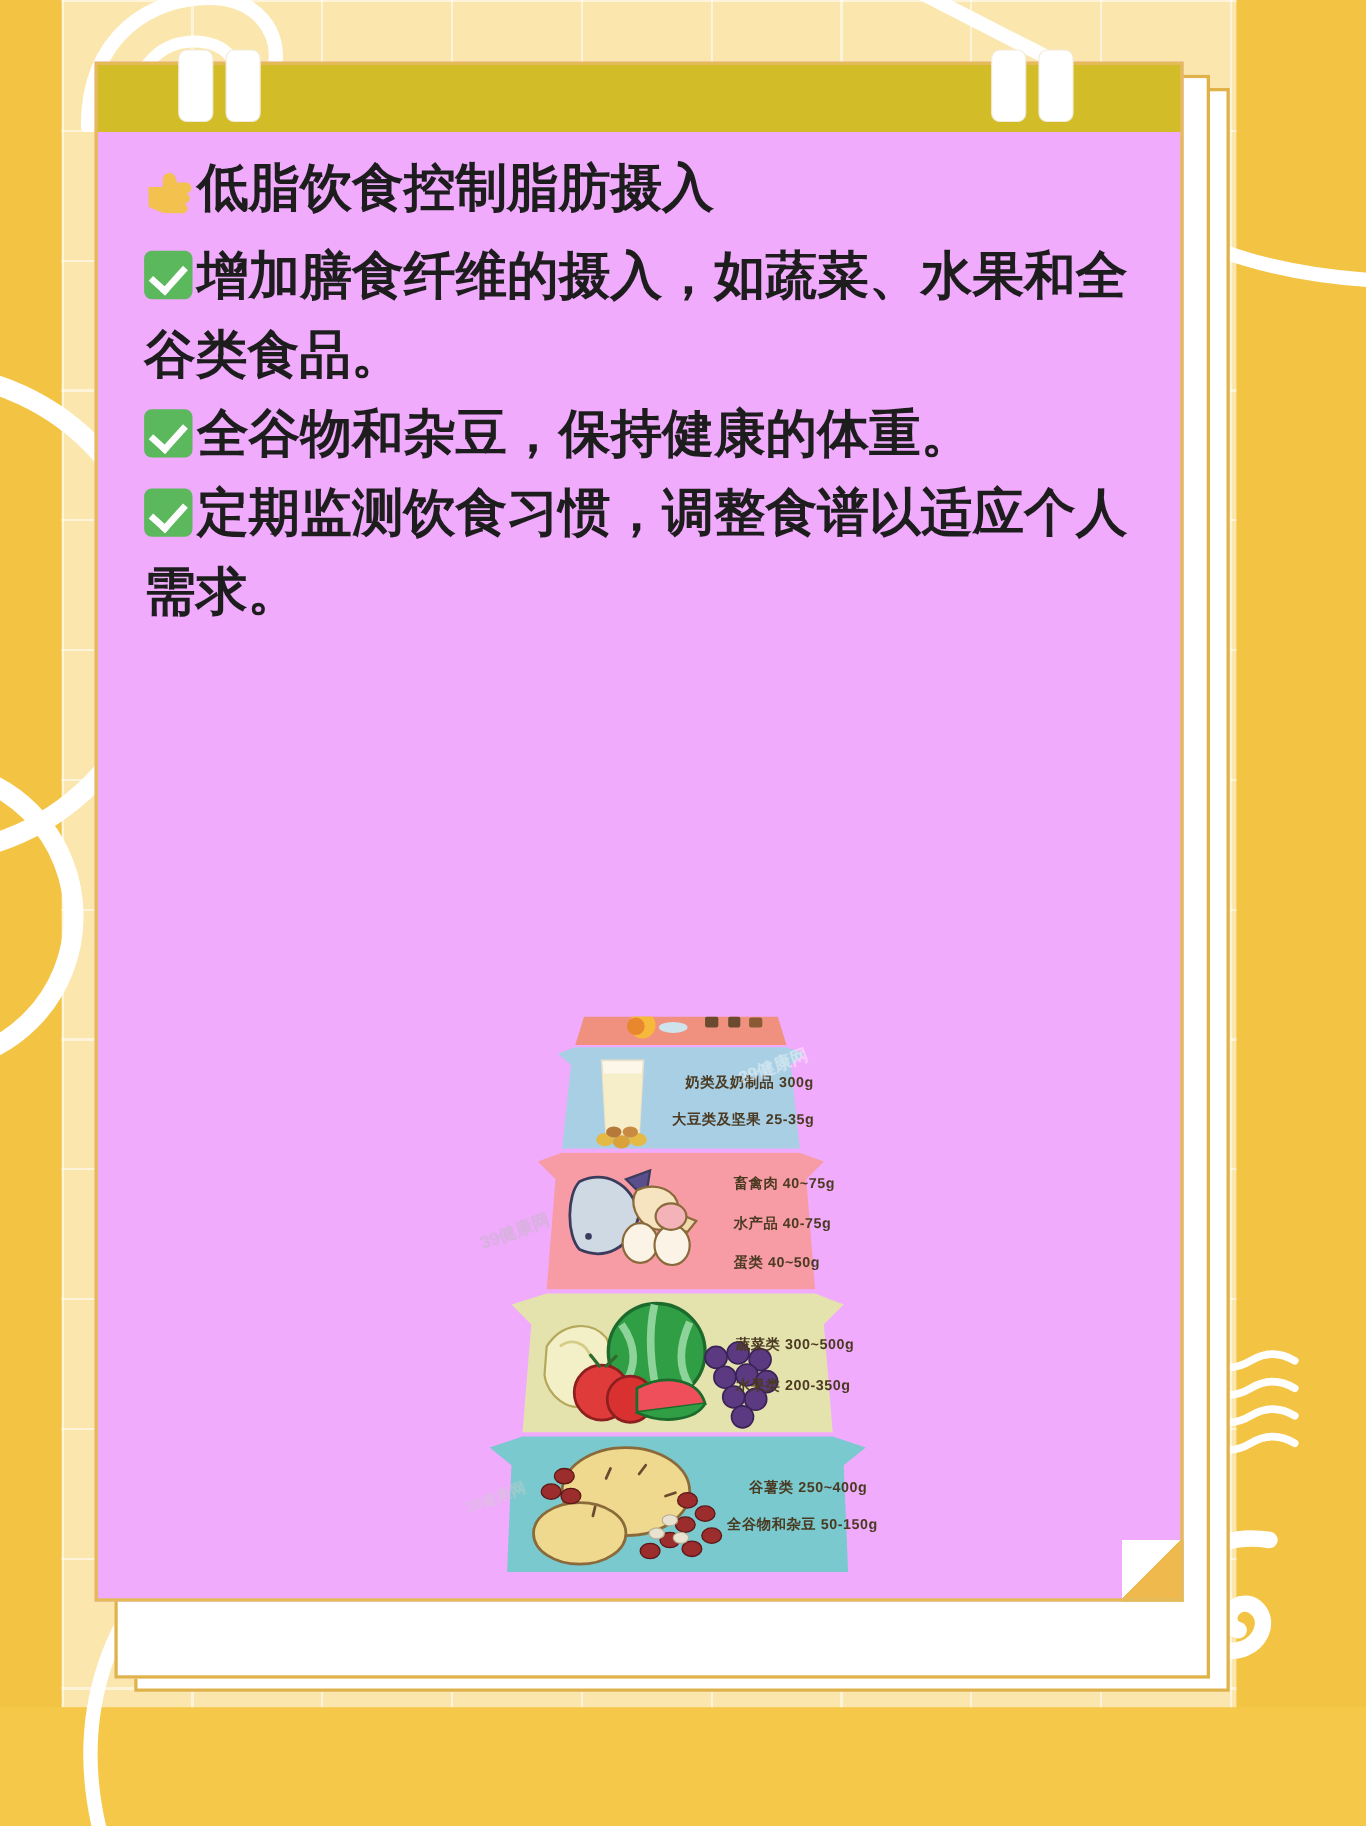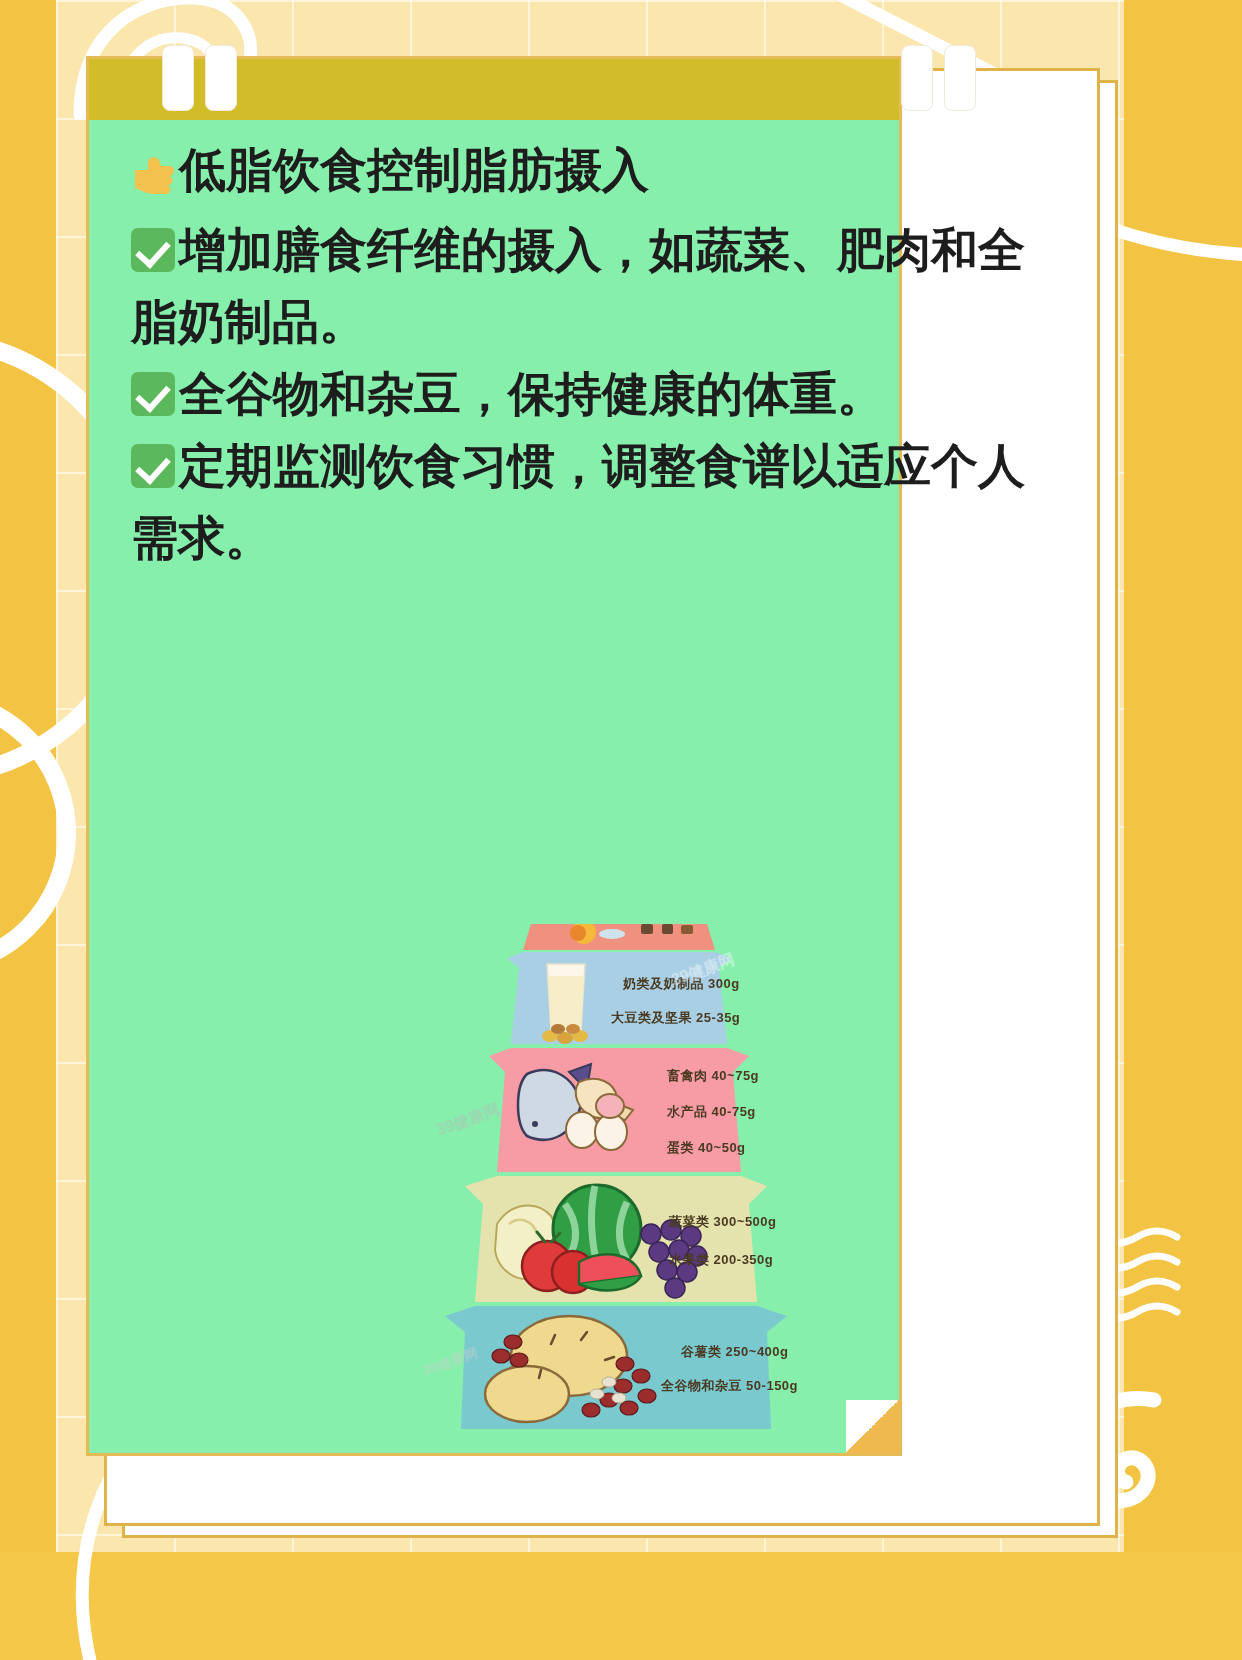--- a/index.html
+++ b/index.html
@@ -27,21 +27,21 @@
   #swirl-bottom{position:absolute;right:28px;bottom:120px;width:180px;height:180px;}
   #diag-line{position:absolute;right:210px;top:-30px;width:260px;height:120px;}
   #diag-line2{position:absolute;right:-10px;top:160px;width:230px;height:140px;}
   #wave-deco{position:absolute;right:40px;top:1225px;width:150px;height:110px;}
   #swoosh-bottom{position:absolute;left:40px;bottom:-30px;width:200px;height:300px;}
 
   
   .card-shadow{position:absolute;background:#fff;border:3px solid #e0b24a;}
   #card-shadow2{left:122px;top:80px;width:990px;height:1452px;}
   #card-shadow1{left:104px;top:68px;width:990px;height:1452px;}
-  #card{position:absolute;left:86px;top:56px;width:816px;height:1400px;background:#86efac;border:3px solid #e5bb55;box-sizing:border-box;}
+  #card{position:absolute;left:86px;top:56px;width:990px;height:1400px;background:#f0abfc;border:3px solid #e5bb55;box-sizing:border-box;}
 
   #card-header{position:absolute;left:0;top:0;width:100%;height:61px;background:#d2bd29;}
   .clip{position:absolute;top:-14px;width:30px;height:64px;background:#fff;border-radius:8px;border:1px solid #f0ead8;}
   #clip-l1{left:73px;} #clip-l2{left:116px;}
   #clip-r1{left:812px;} #clip-r2{left:855px;}
 
   
   #fold{position:absolute;right:-3px;bottom:-3px;width:56px;height:56px;
     background:linear-gradient(135deg,#fff 0 50%,#efb94d 50% 100%);border-right:3px solid #e5bb55;border-bottom:3px solid #e5bb55;box-sizing:border-box;}
 
@@ -107,21 +107,21 @@
   <div class="clip" id="clip-r1"></div>
   <div class="clip" id="clip-r2"></div>
 
   <div id="content">
 
     <p class="para"><span class="icon-point"><svg width="46" height="40" viewBox="0 0 46 40">
             <path d="M4 16 h13 v-7 a6 6 0 0 1 11 -3 l2 6 h8 a5 5 0 0 1 0 10 h-1 a4.5 4.5 0 0 1 0 9 h-2 a4.5 4.5 0 0 1 0 9 h-12 c-8 0 -13 -4 -19 -6 z" fill="#f2c14e"></path>
           </svg></span><span>低脂饮食控制脂肪摄入</span></p>
 
 
-    <p class="para"><span class="check"></span><span>增加膳食纤维的摄入，如蔬菜、肥肉和全脂奶制品。</span></p>
+    <p class="para"><span class="check"></span><span>增加膳食纤维的摄入，如蔬菜、水果和全谷类食品。</span></p>
 
 
     <p class="para"><span class="check"></span><span>全谷物和杂豆，保持健康的体重。</span></p>
 
     <p class="para"><span class="check"></span><span>定期监测饮食习惯，调整食谱以适应个人需求。</span></p>
   </div>
 
   <div id="pyramid">
     <svg viewBox="0 0 400 505" width="400" height="505">
 

